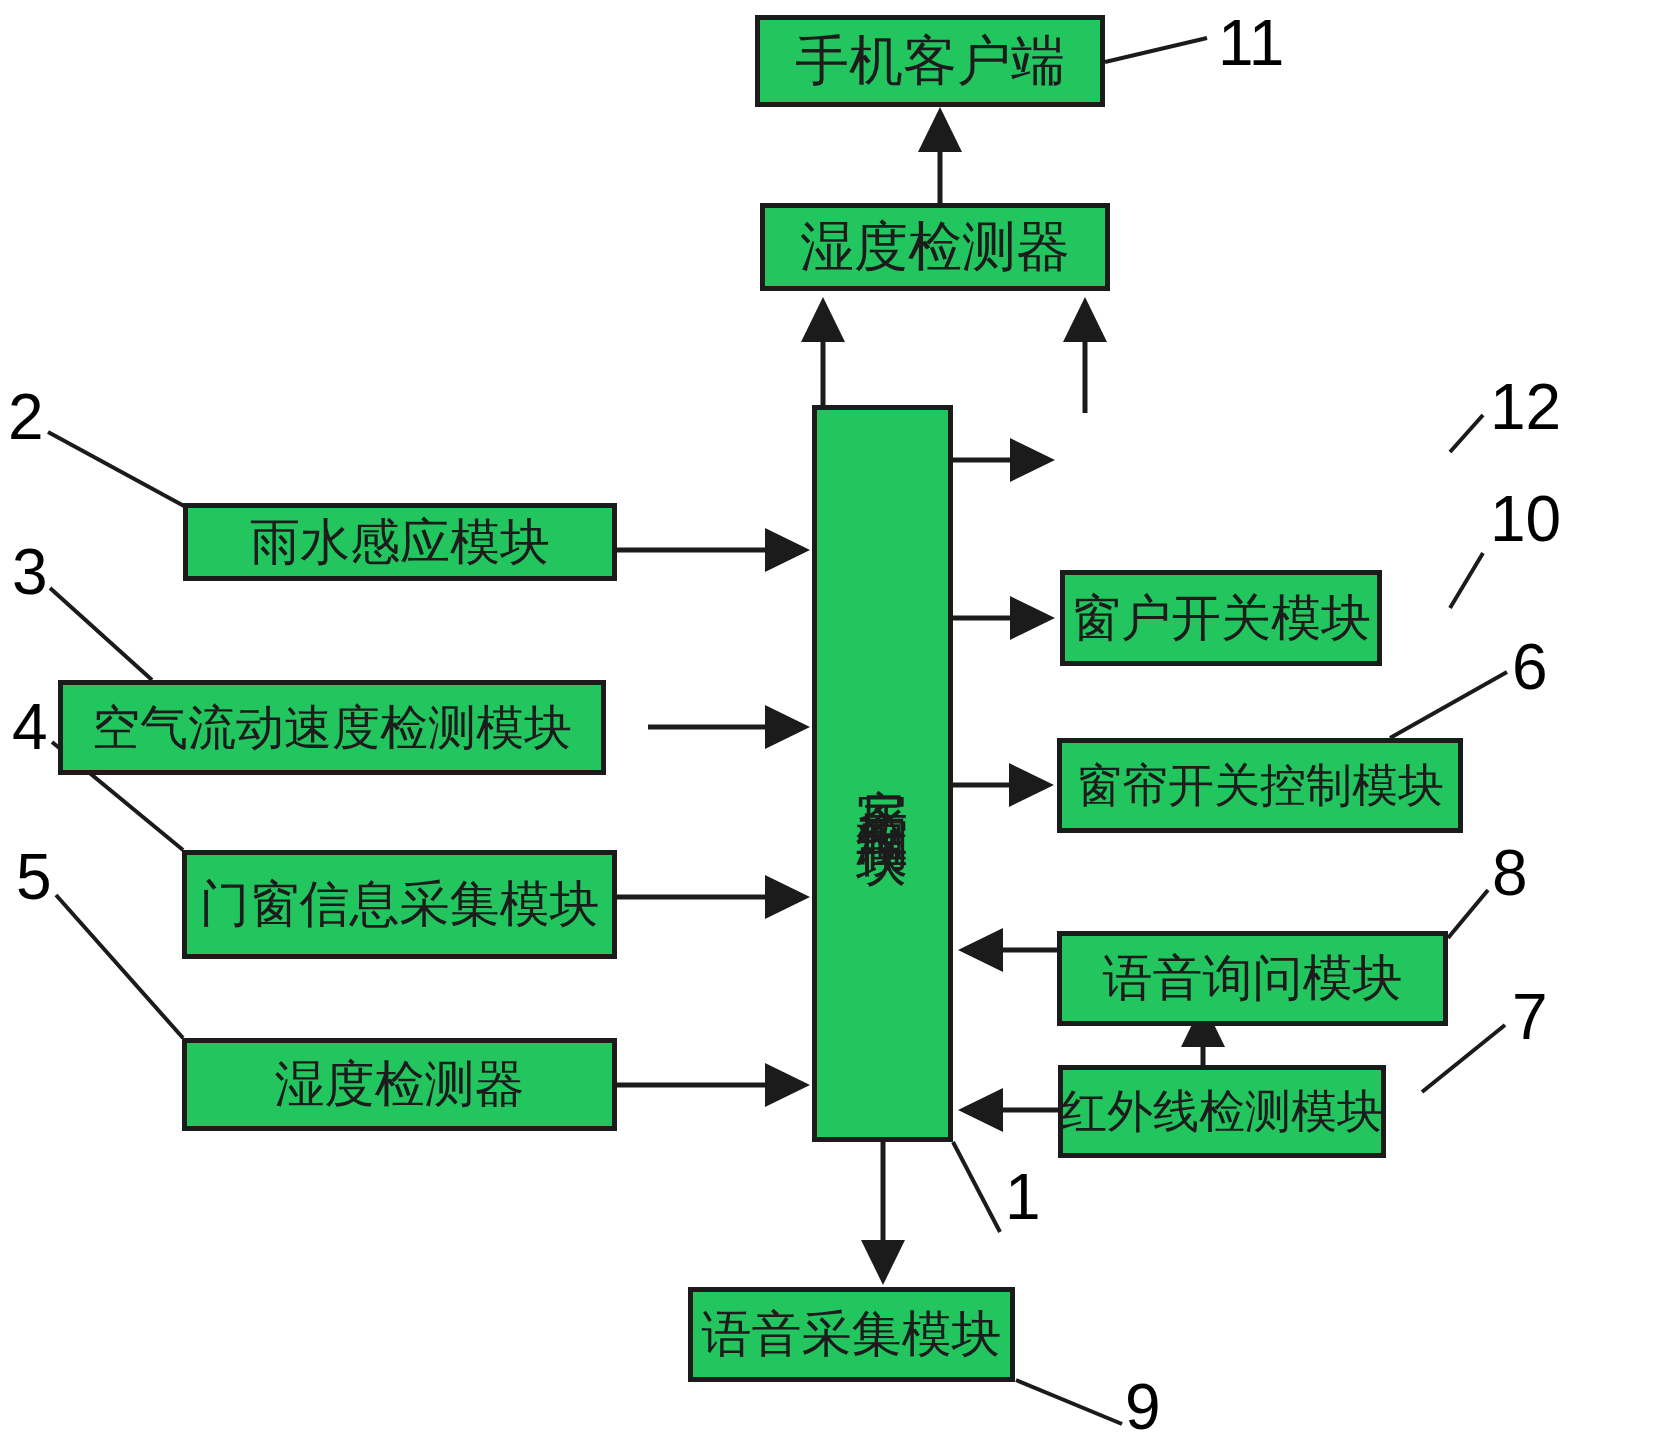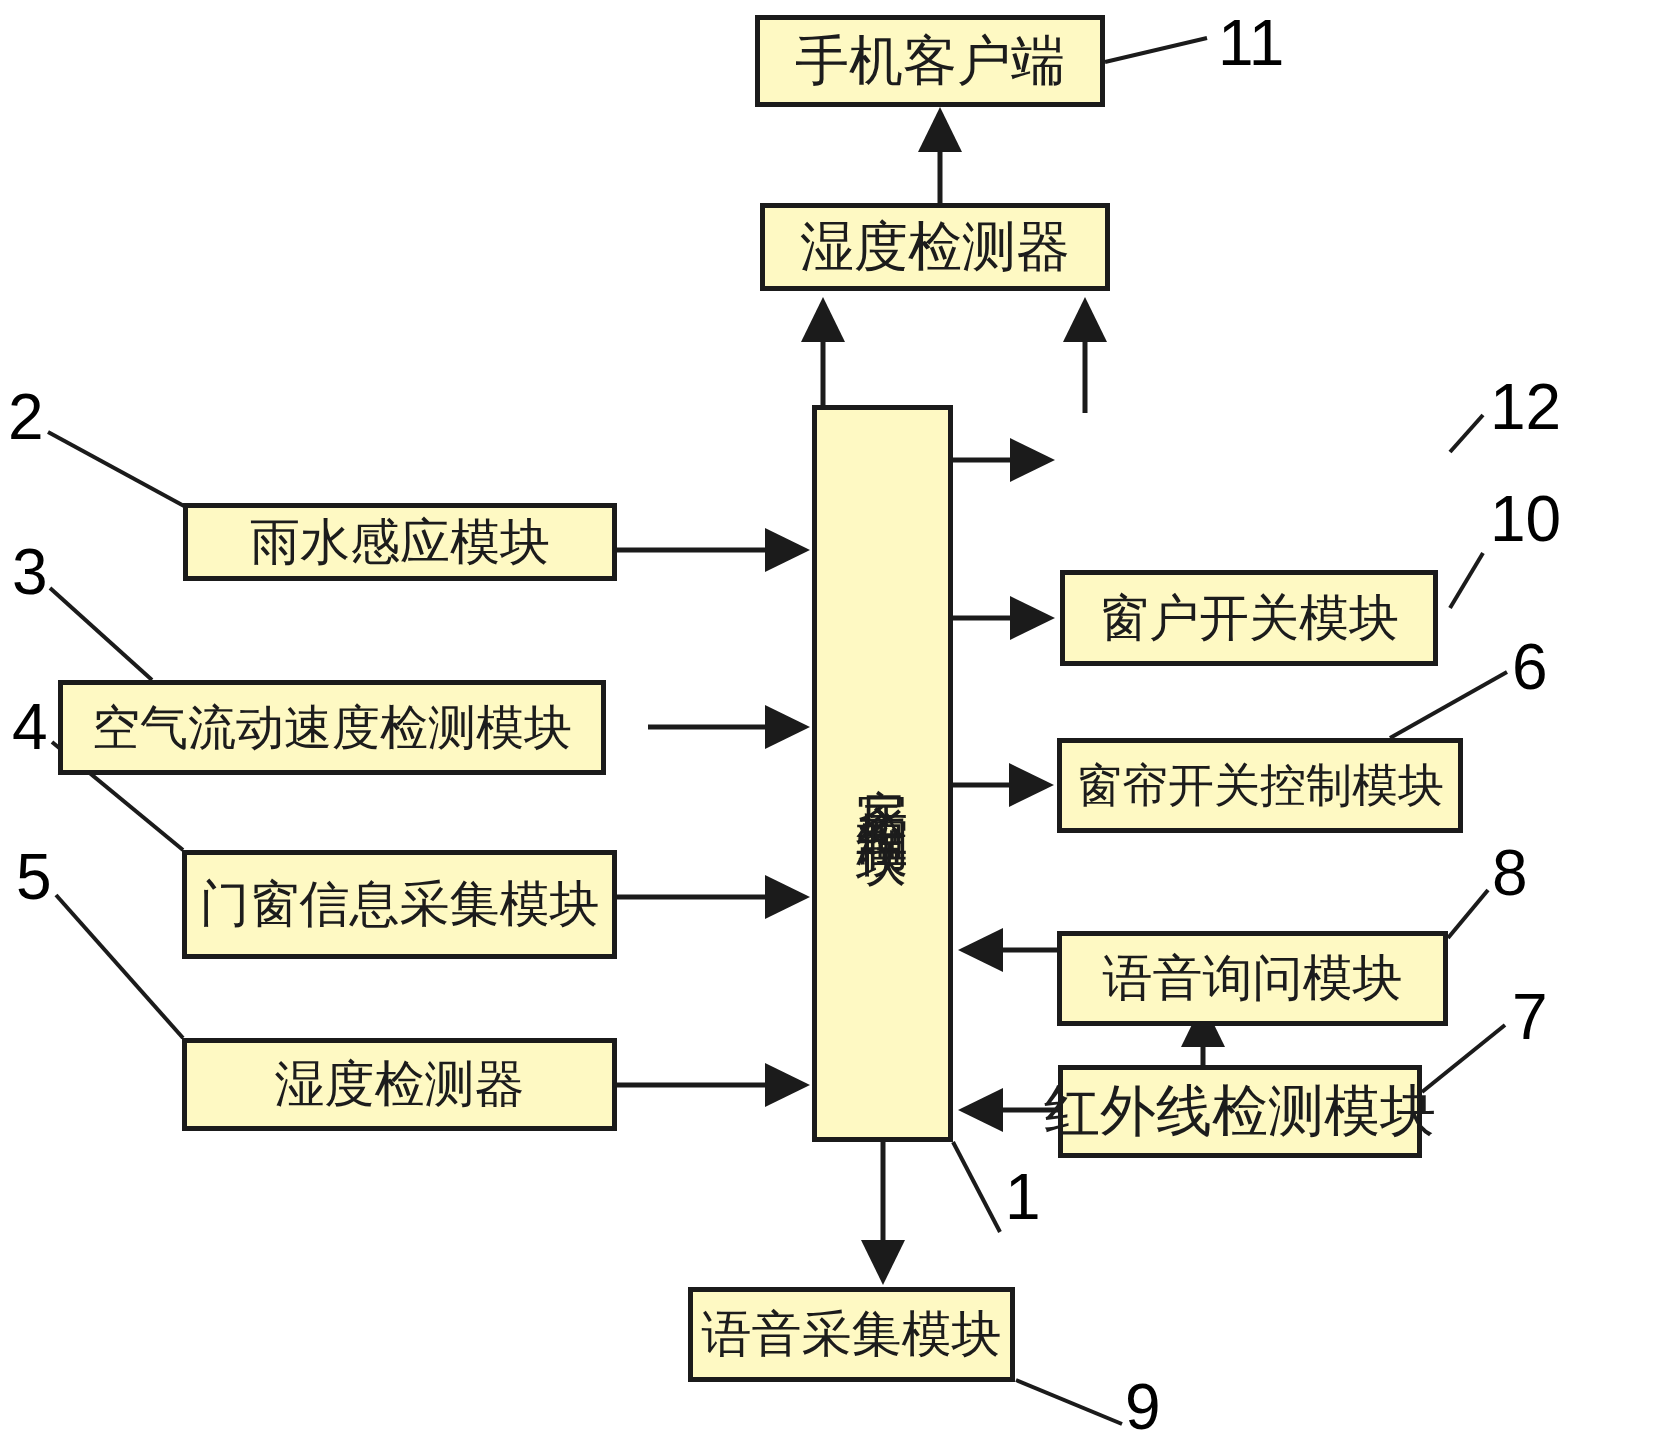--- a/index.html
+++ b/index.html
@@ -8,21 +8,21 @@
     width: 1678px;
     height: 1449px;
     background: #ffffff;
     font-family: "DejaVu Sans", sans-serif;
     overflow: hidden;
   }
   .box {
     position: absolute;
     box-sizing: border-box;
     border: 5px solid #1b1b1b;
-    background: #fef9c3;
+    background: #22c55e;
     color: #1c1c1c;
     display: flex;
     align-items: center;
     justify-content: center;
     font-size: 50px;
     white-space: nowrap;
     z-index: 2;
   }
   .big   { font-size: 54px; }
   .vtext {
@@ -52,24 +52,24 @@
 
   
   #n-phone    { left: 755px;  top: 15px;   width: 350px; height: 92px; }
   #n-wireless { left: 760px;  top: 203px;  width: 350px; height: 88px; }
   #n-main     { left: 812px;  top: 405px;  width: 141px; height: 737px; }
   #n-rain     { left: 183px;  top: 503px;  width: 434px; height: 78px; }
   #n-air      { left: 58px;   top: 680px;  width: 548px; height: 95px; font-size: 48px; }
   #n-door     { left: 182px;  top: 850px;  width: 435px; height: 109px; }
   #n-humidity { left: 182px;  top: 1038px; width: 435px; height: 93px; }
   #n-storage  { left: 1060px; top: 413px;  width: 390px; height: 94px; }
-  #n-window   { left: 1060px; top: 570px;  width: 378px; height: 96px; }
+  #n-window   { left: 1060px; top: 570px;  width: 322px; height: 96px; }
   #n-curtain  { left: 1057px; top: 738px;  width: 406px; height: 95px; font-size: 46px; }
   #n-inquiry  { left: 1057px; top: 903px;  width: 391px; height: 95px; margin-top: 28px; }
-  #n-infrared { left: 1058px; top: 1065px; width: 364px; height: 93px; font-size: 56px; }
+  #n-infrared { left: 1058px; top: 1065px; width: 328px; height: 93px; font-size: 46px; }
   #n-collect  { left: 688px;  top: 1287px; width: 327px; height: 95px; }
 
   
   #r2  { left: 8px;    top: 382px; }
   #r3  { left: 12px;   top: 537px; }
   #r4  { left: 12px;   top: 692px; }
   #r5  { left: 16px;   top: 842px; }
   #r11 { left: 1218px; top: 8px; }
   #r12 { left: 1490px; top: 372px; }
   #r10 { left: 1490px; top: 484px; }

